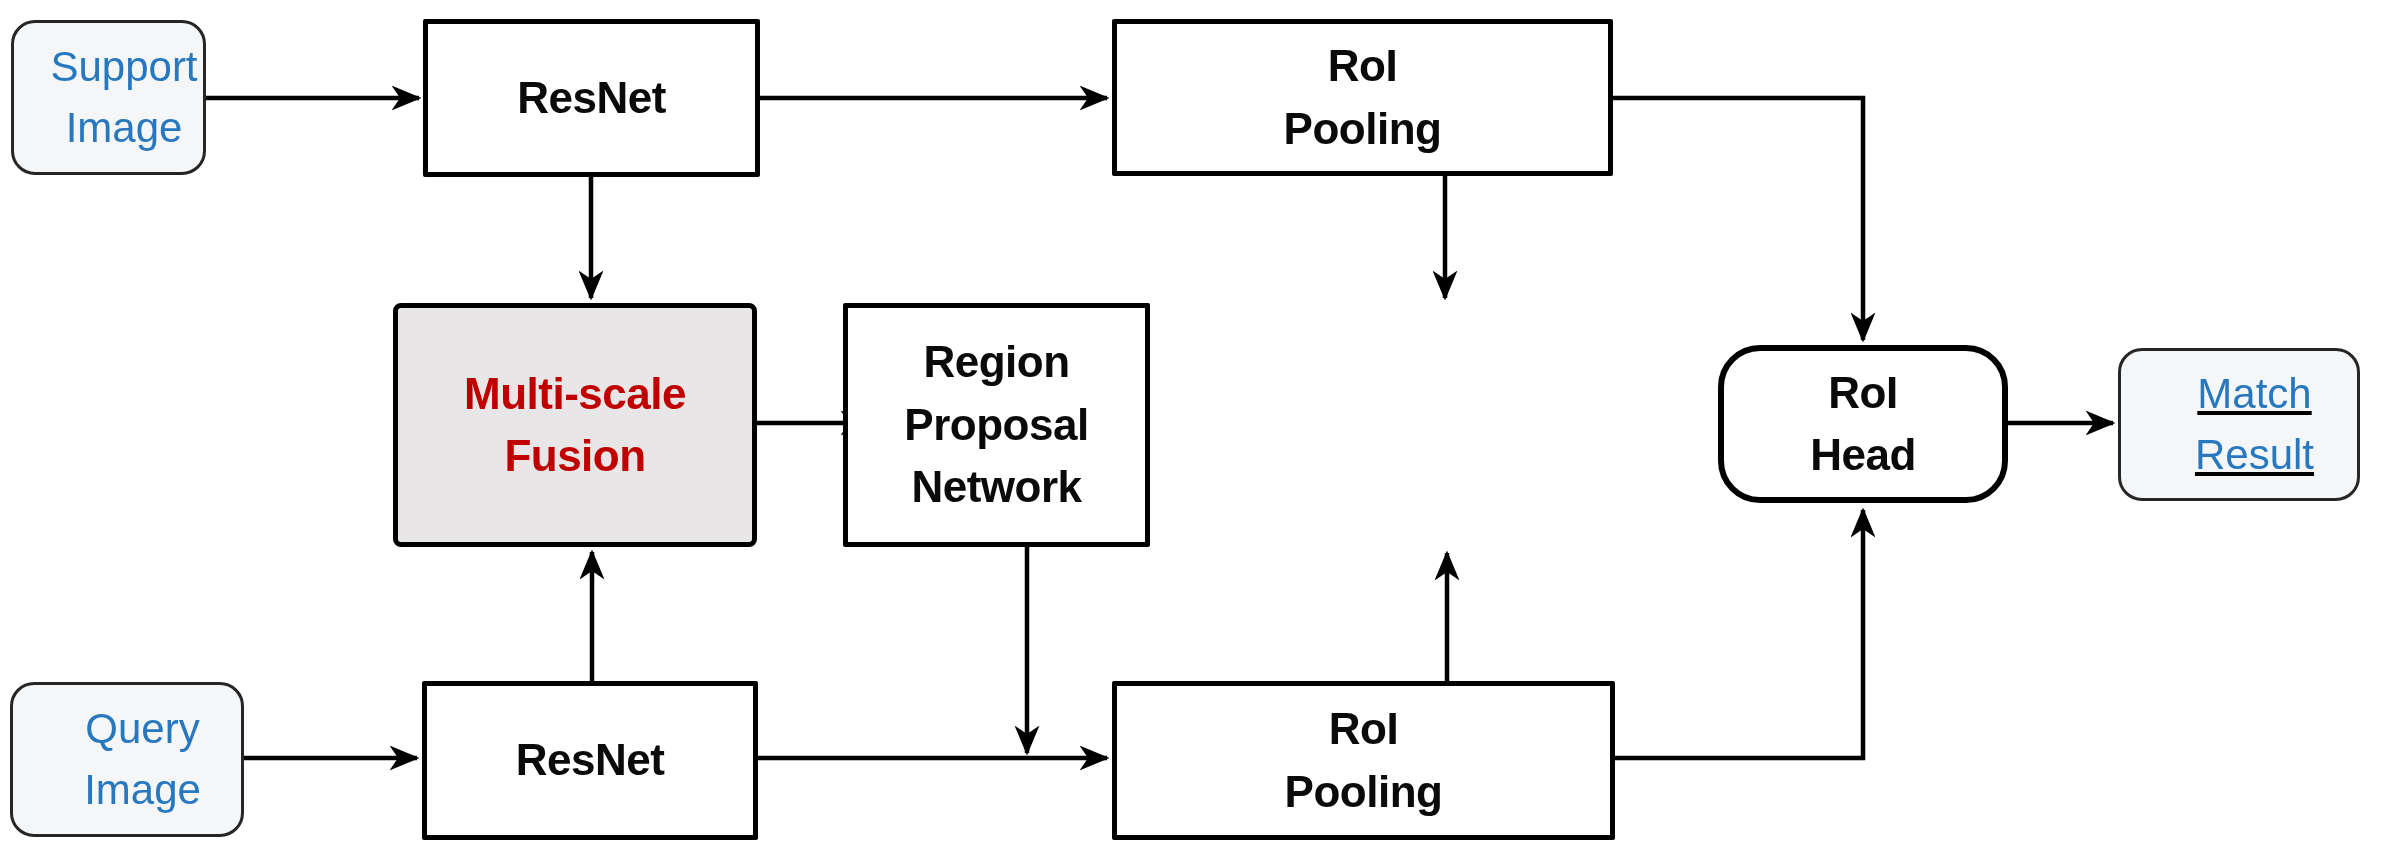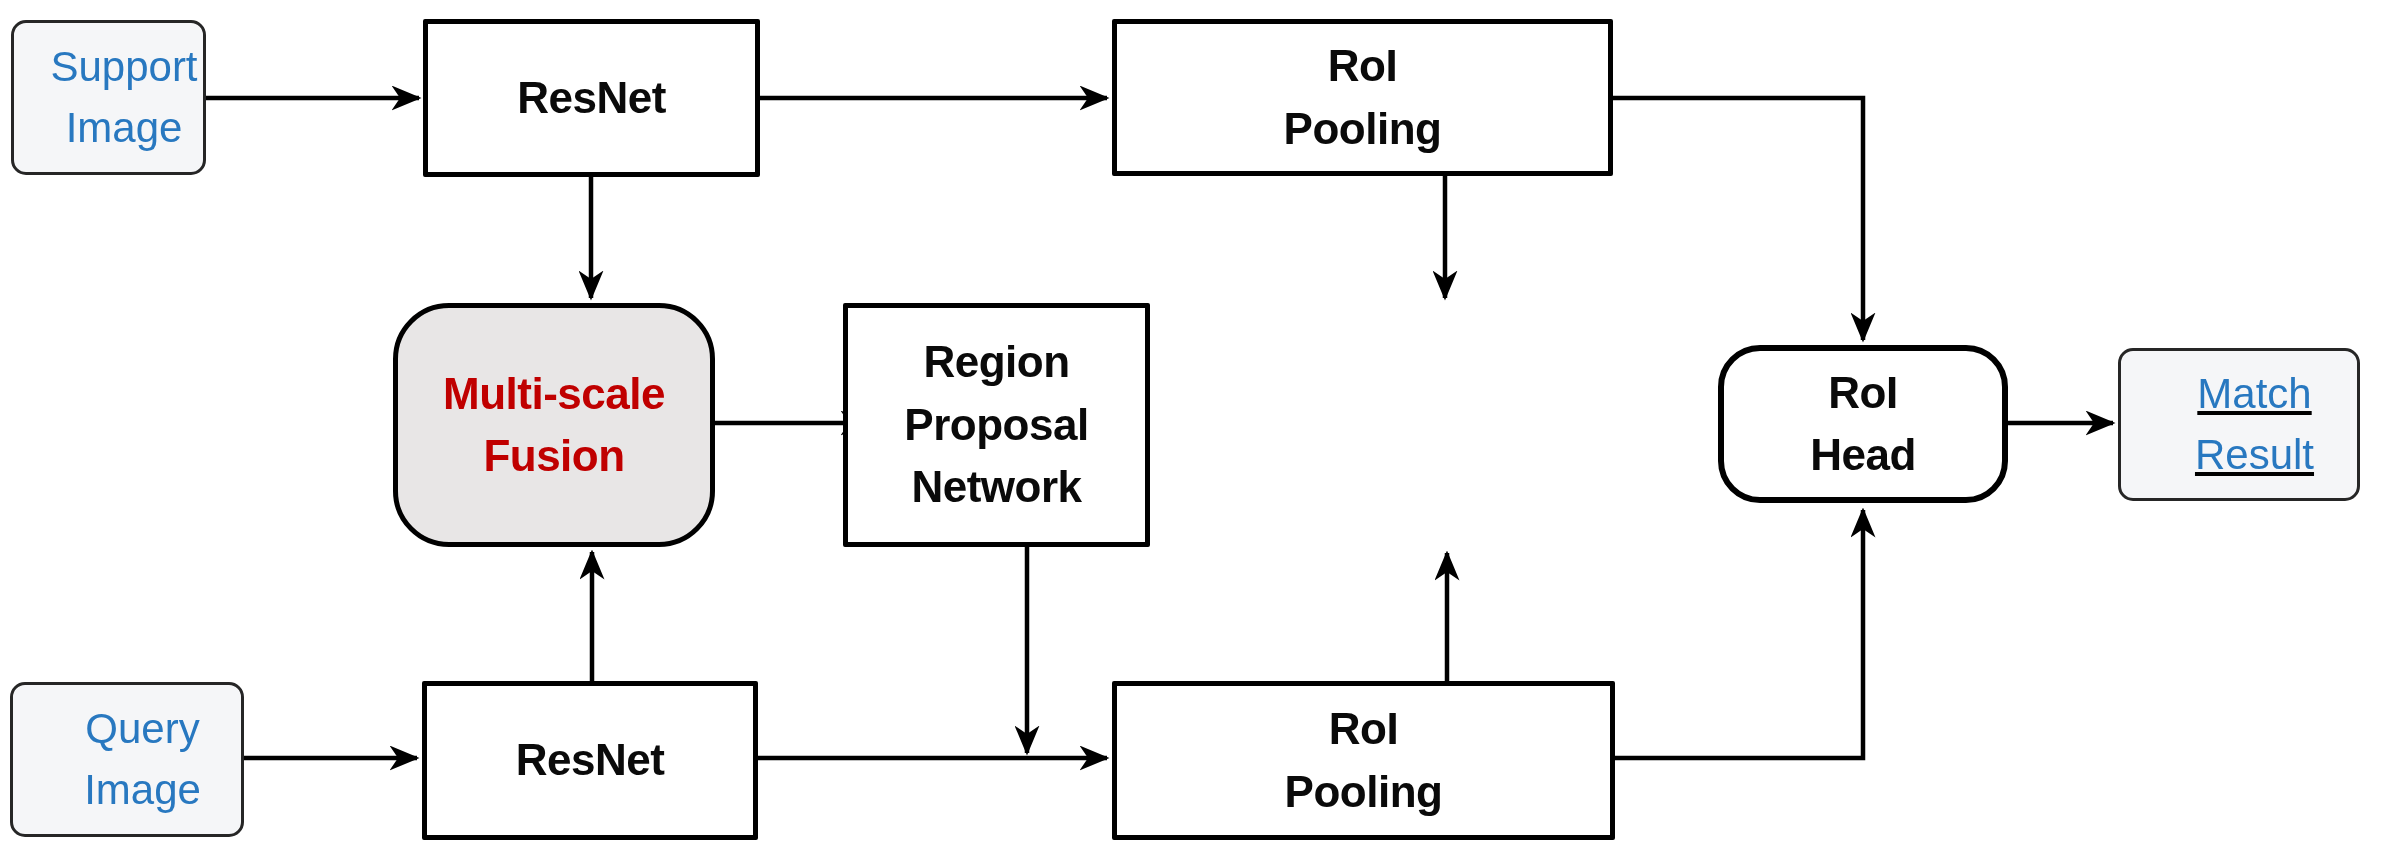--- a/index.html
+++ b/index.html
@@ -60,37 +60,37 @@
   .round-gray .lbl { color: var(--accent-red, #c00000); }
   
   .round-white {
     border: 6px solid var(--line-black, #000);
     border-radius: 42px;
     background: #ffffff;
   }
   
   .io {
     border: 3px solid #262626;
-    border-radius: 15px;
+    border-radius: 24px;
     background: var(--io-fill, #f5f6f8);
     padding-left: 31px;
   }
   .io .lbl {
     color: var(--accent-blue, #2878c0);
     font-weight: 400;
     font-size: 42px;
     line-height: 1.45;
     letter-spacing: 0;
   }
 
   
   #n-support   { left: 11px;   top: 20px;  width: 195px; height: 155px; }
   #n-resnet-t  { left: 423px;  top: 19px;  width: 337px; height: 158px; }
   #n-roipool-t { left: 1112px; top: 19px;  width: 501px; height: 157px; }
-  #n-msf       { left: 393px;  top: 303px; width: 322px; height: 244px; }
+  #n-msf       { left: 393px;  top: 303px; width: 364px; height: 244px; border-radius: 8px; }
   #n-rpn       { left: 843px;  top: 303px; width: 307px; height: 244px; }
   #n-acl       { left: 1253px; top: 303px; width: 389px; height: 243px; }
   #n-roihead   { left: 1718px; top: 345px; width: 290px; height: 158px; }
   #n-match     { left: 2118px; top: 348px; width: 242px; height: 153px; text-decoration: underline; }
   #n-query     { left: 10px;   top: 682px; width: 234px; height: 155px; }
   #n-resnet-b  { left: 422px;  top: 681px; width: 336px; height: 159px; }
   #n-roipool-b { left: 1112px; top: 681px; width: 503px; height: 159px; }
 </style>
 </head>
 <body>

